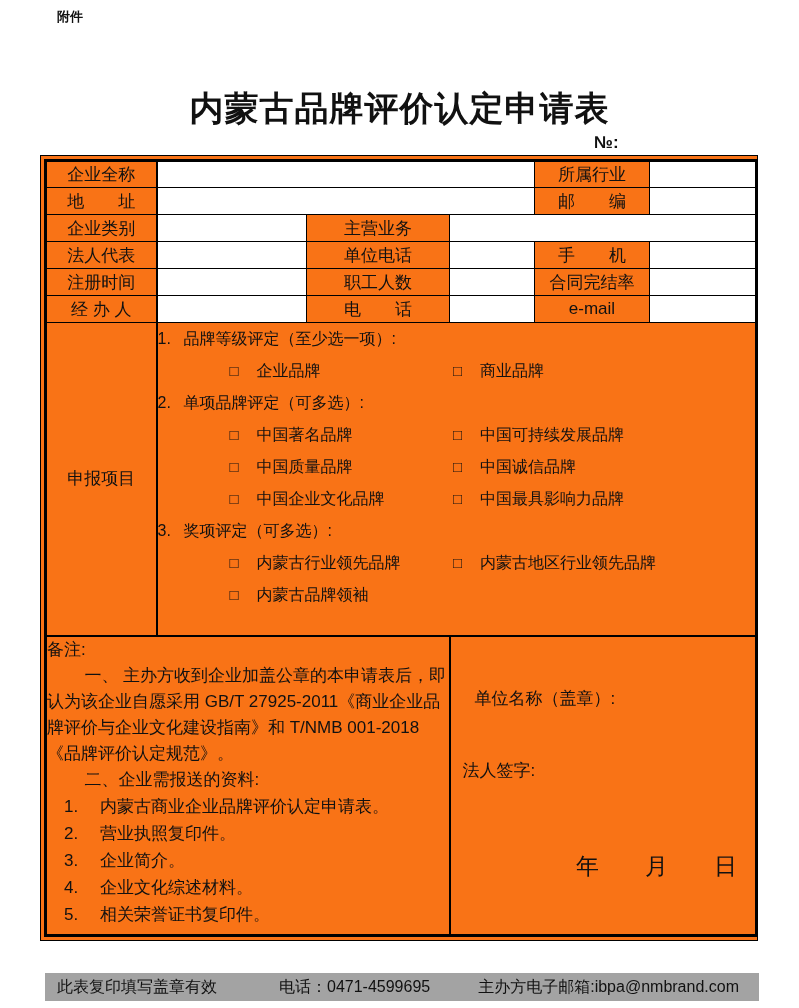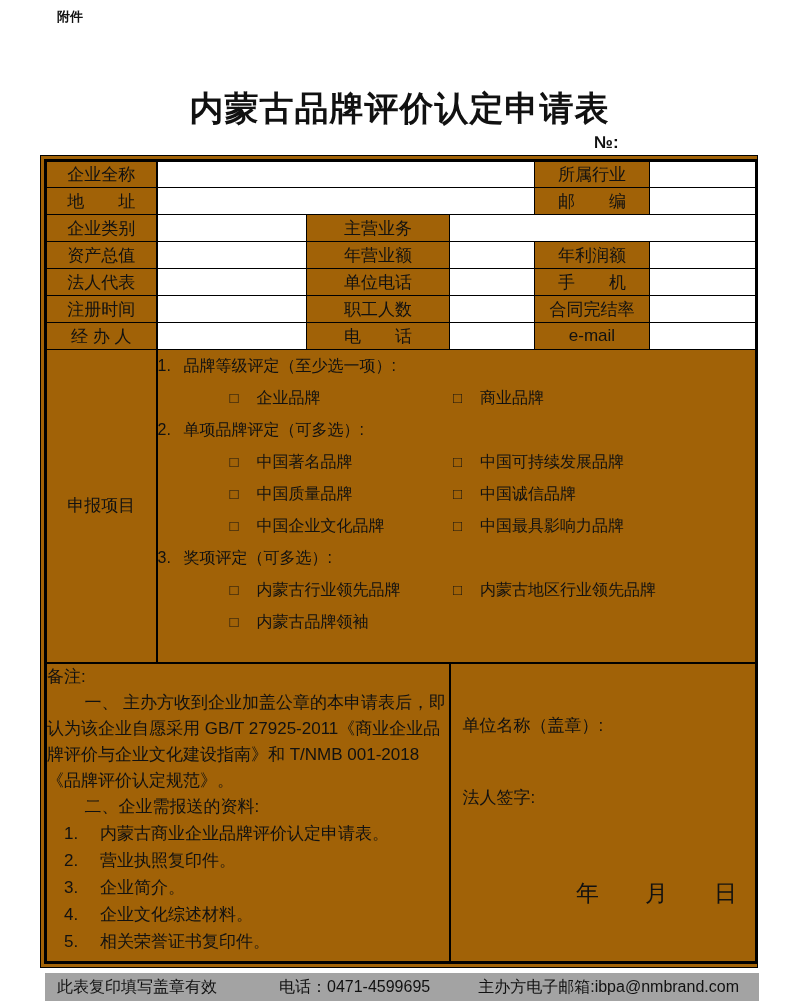--- a/index.html
+++ b/index.html
@@ -20,21 +20,21 @@
     position: absolute; left: 0; top: 86px; width: 100%;
     text-align: center; font-size: 34px; font-weight: bold;
     letter-spacing: 1px;
   }
   .no-label {
     position: absolute; left: 594px; top: 133px;
     font-size: 17px; font-weight: bold;
   }
   .table-wrap {
     position: absolute; left: 40px; top: 155px; width: 718px;
-    border: 1px solid #000; padding: 3px; background: #a16207;
+    border: 1px solid #000; padding: 3px; background: #f97316;
   }
   table.form {
     border-collapse: collapse; table-layout: fixed; width: 711px;
     border: 3px solid #000;
   }
   table.form td {
     border: 1px solid #000; font-size: 17px; overflow: hidden;
     padding: 0;
   }
   td.lab { text-align: center; vertical-align: middle; }
@@ -53,21 +53,21 @@
   .opt1 { width: 219px; }
   .cb { display: inline-block; width: 27px; font-size: 15px; }
   td.notes-cell {
     vertical-align: top; padding: 7px 13px 0 16px;
     font-size: 15px; line-height: 26px;
   }
   .notes-para, .notes-para2 { text-indent: 2.2em; }
   .notes-item { padding-left: 17px; line-height: 27px; }
   .li-num { display: inline-block; width: 36px; }
   td.sign-cell { vertical-align: top; position: relative; font-size: 16px; }
-  .seal-label { position: absolute; top: 50px; left: 12px; }
+  .seal-label { position: absolute; top: 50px; left: 24px; }
   .sign-label { position: absolute; top: 122px; left: 12px; }
   .date-label { position: absolute; bottom: 52px; right: 18px; font-size: 23px; }
   .footer-strip {
     position: absolute; left: 45px; top: 973px; width: 714px; height: 28px;
     background: #a3a3a3; display: flex; align-items: center;
     font-size: 16px; white-space: nowrap;
   }
   .footer-strip .f1 { margin-left: 12px; }
   .footer-strip .f2 { margin-left: 62px; }
   .footer-strip .f3 { margin-left: 48px; }
@@ -107,28 +107,20 @@
         <td class="val"></td>
       </tr>
 
       <tr class="info-row">
         <td class="lab thick-r">企业类别</td>
         <td class="val"></td>
         <td class="lab">主营业务</td>
         <td class="val" colspan="3"></td>
       </tr>
 
-      <tr class="info-row">
-        <td class="lab thick-r">资产总值</td>
-        <td class="val"></td>
-        <td class="lab">年营业额</td>
-        <td class="val"></td>
-        <td class="lab">年利润额</td>
-        <td class="val"></td>
-      </tr>
 
       <tr class="info-row">
         <td class="lab thick-r">法人代表</td>
         <td class="val"></td>
         <td class="lab">单位电话</td>
         <td class="val"></td>
         <td class="lab">手　　机</td>
         <td class="val"></td>
       </tr>
 

